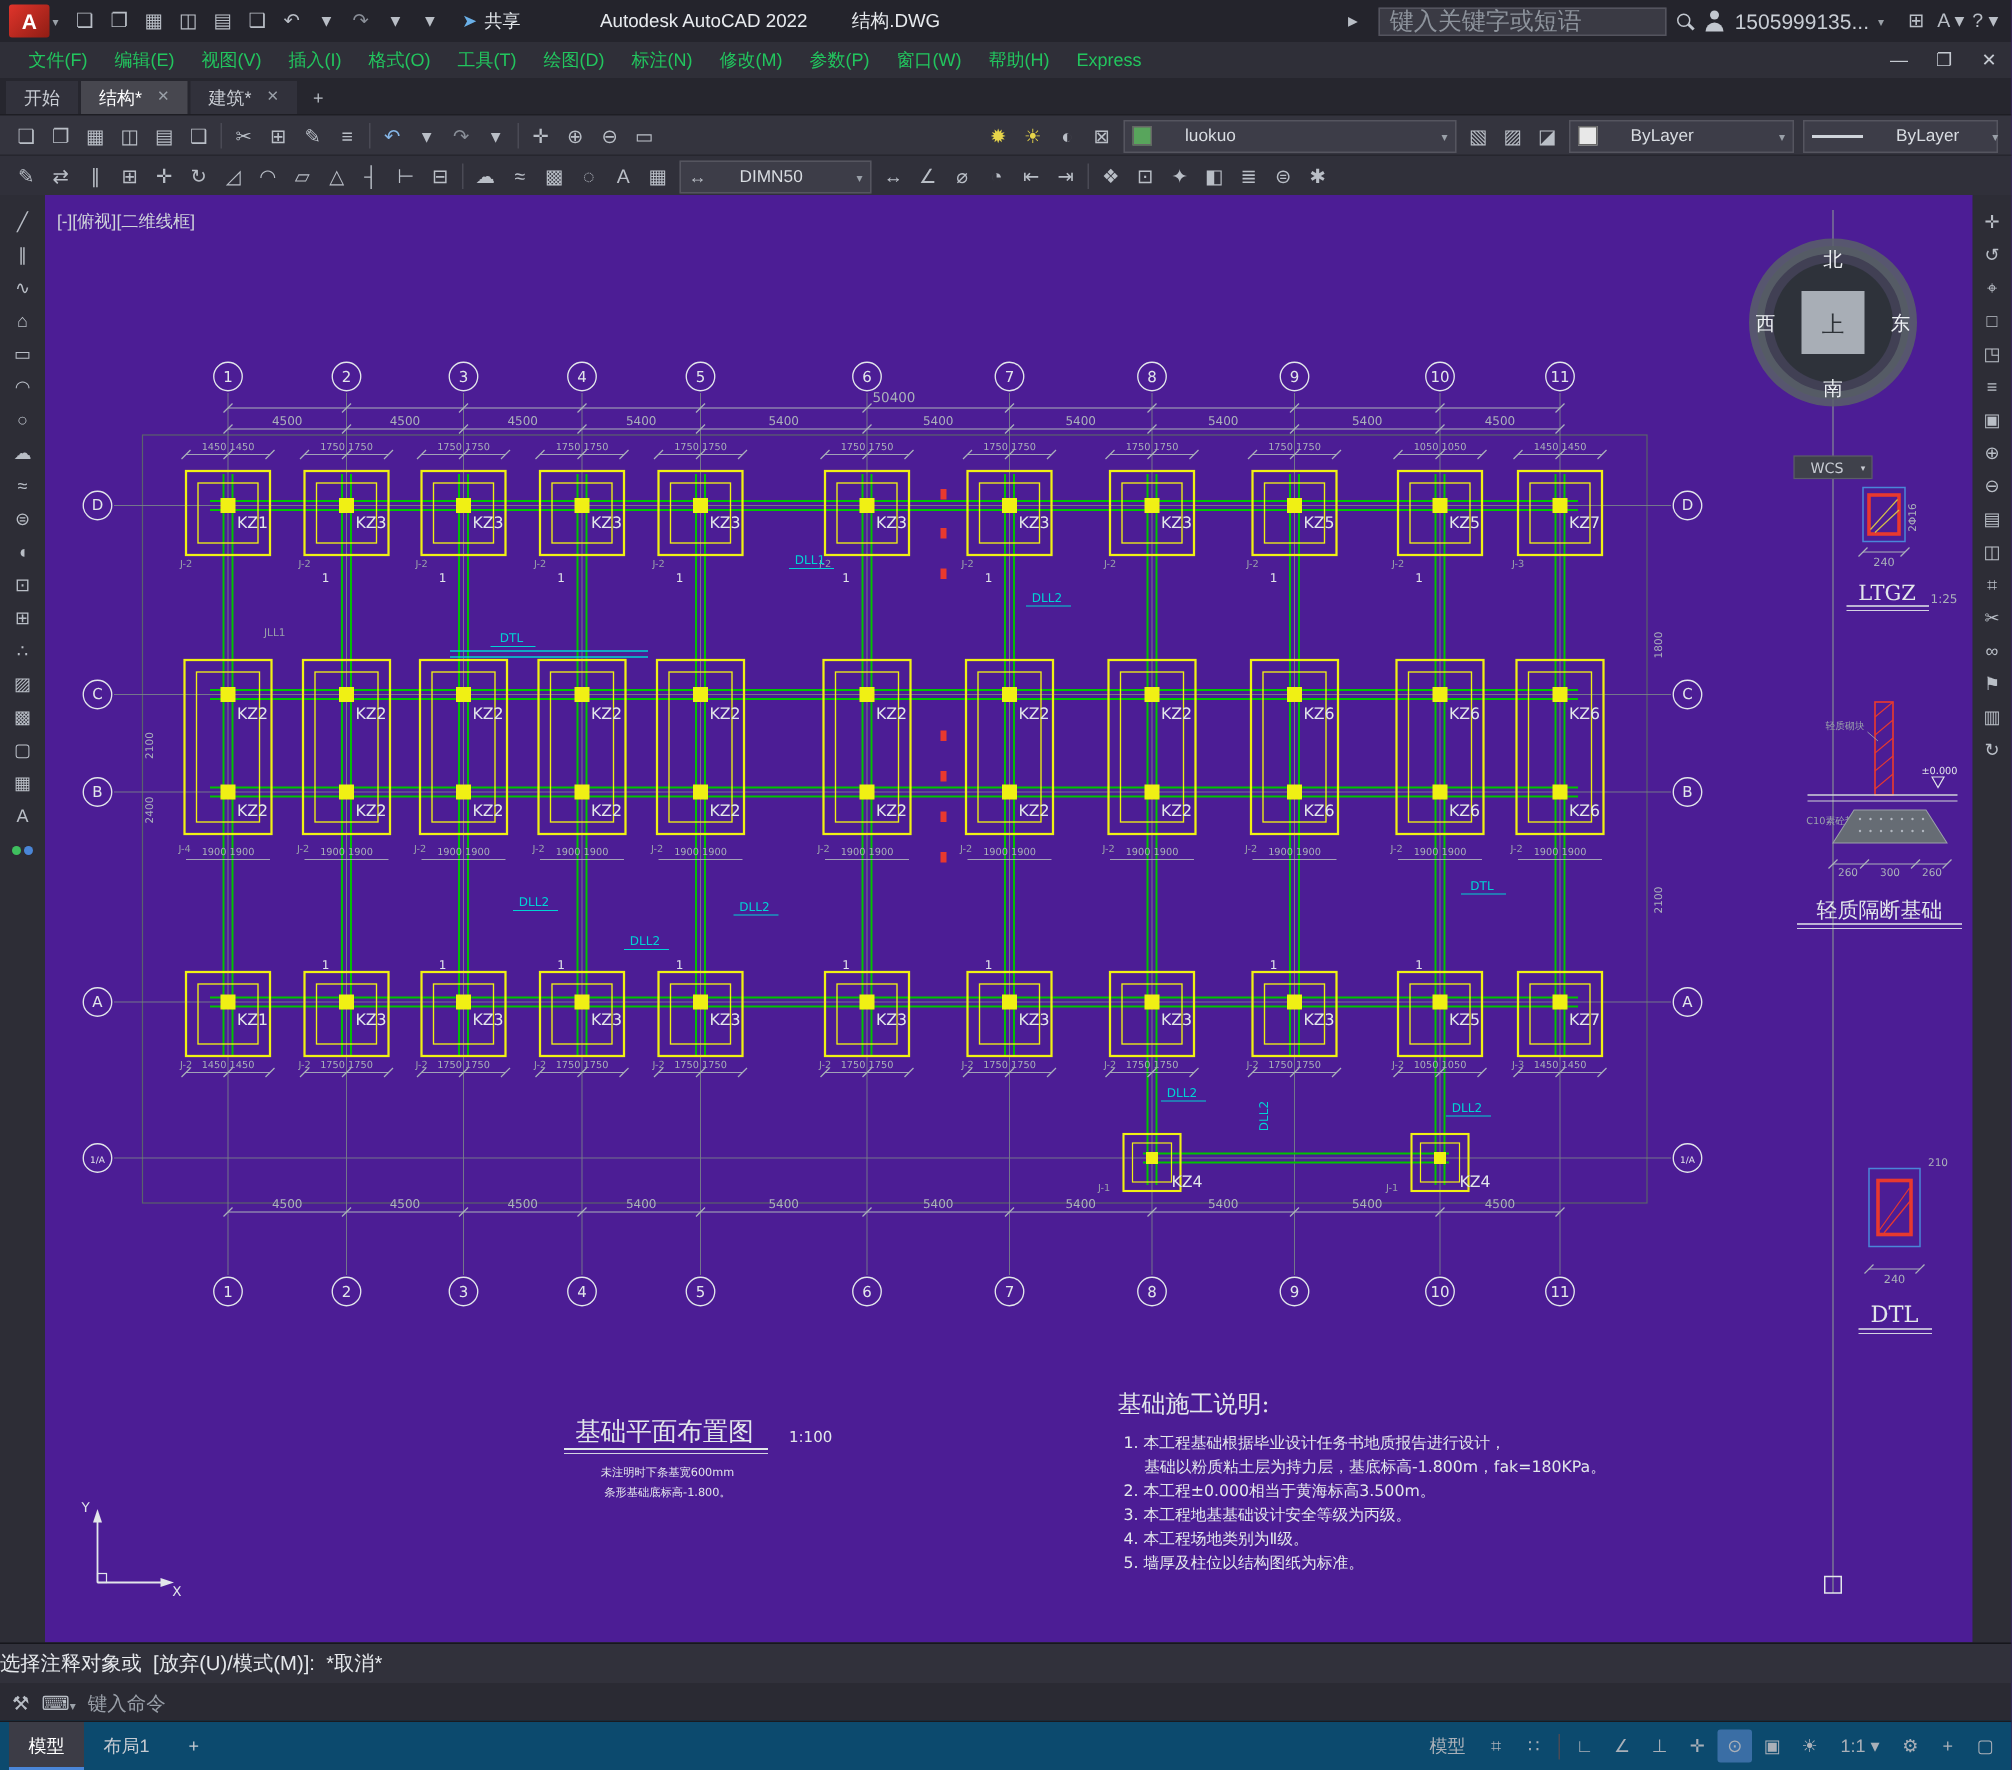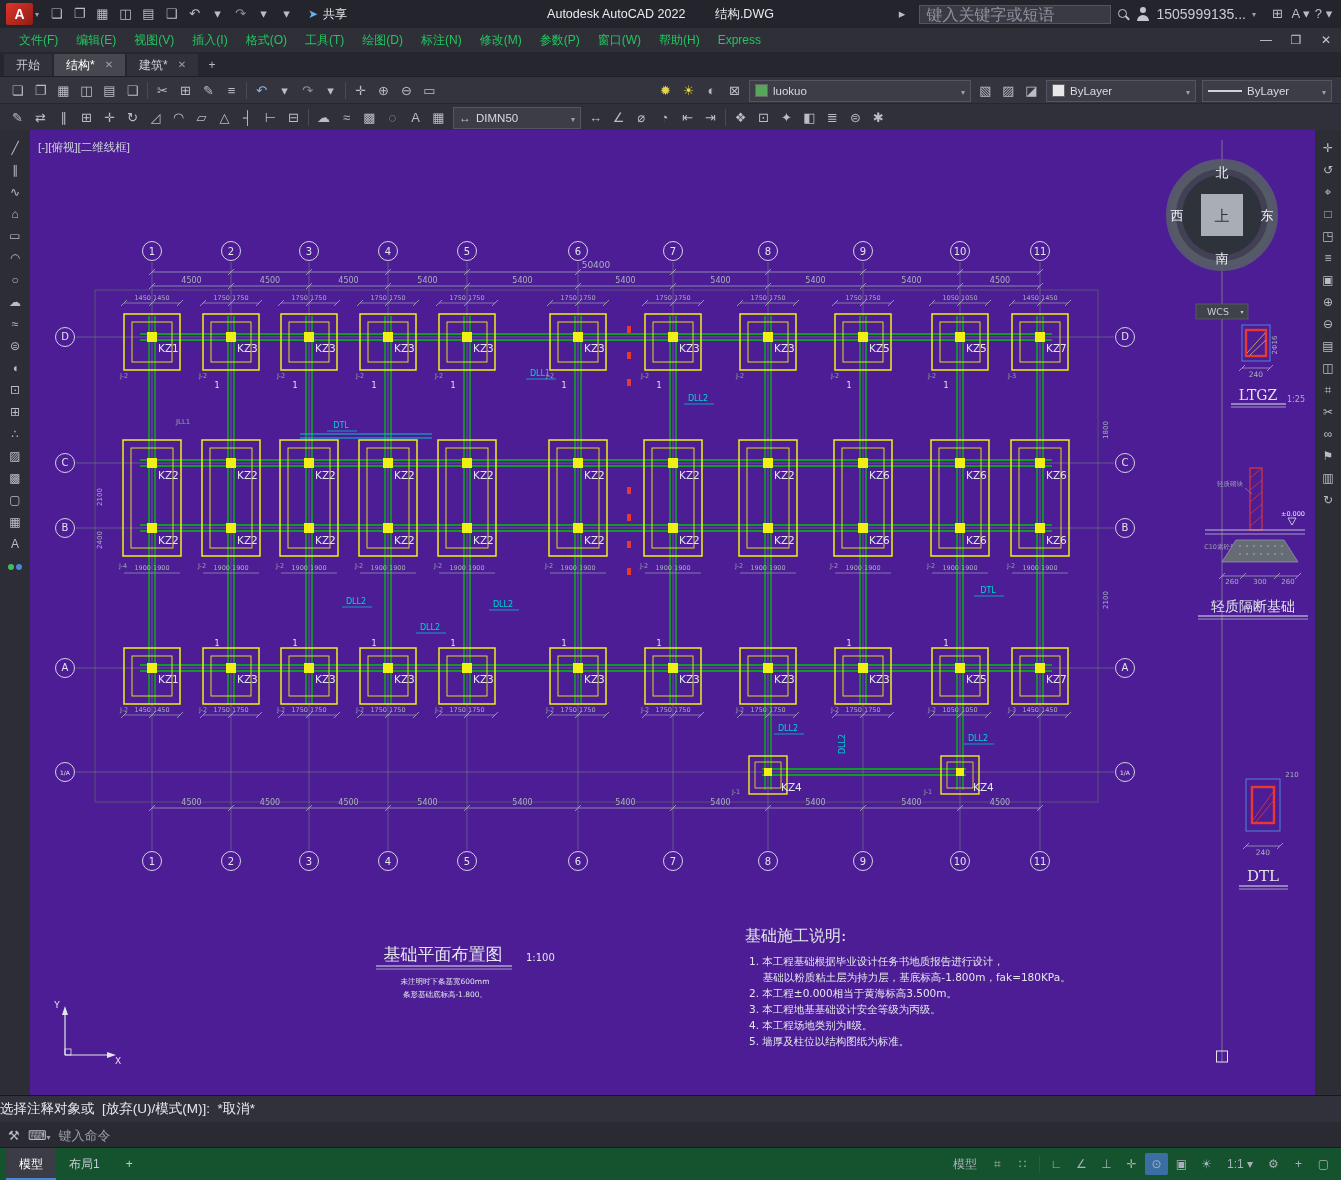--- a/index.html
+++ b/index.html
@@ -8,21 +8,21 @@
   
   .titlebar{position:absolute;top:0;left:0;right:0;height:28px;background:#24242c;display:flex;align-items:center;gap:2px;padding:0 6px;z-index:10}
   .logo{width:27px;height:22px;background:linear-gradient(135deg,#e0342b,#8f1d14);color:#fff;font-weight:bold;text-align:center;line-height:22px;border-radius:2px;font-size:14px;flex:none}
   .logo-caret{font-size:8px;color:#9aa0a8;margin-right:4px}
   .icon{width:23px;height:22px;line-height:22px;text-align:center;color:#b9bec6;font-size:13px;flex:none;white-space:nowrap}
   .icon.txt{width:auto;padding:0 7px;color:#cfd4da}
   .icon.hl{background:#3a6ea5;color:#fff;border-radius:2px}
   .sep{width:1px;height:17px;background:#4a4a55;margin:0 3px;flex:none}
   .share{display:flex;align-items:center;gap:5px;margin-left:8px;color:#e2e6ea;font-size:12px}
   .share-ic{color:#6ab0e8;font-size:12px}
-  .tb-center{position:absolute;left:400px;right:420px;text-align:center;color:#e8ebef;font-size:12.5px;pointer-events:none}
+  .tb-center{position:absolute;left:400px;right:420px;color:#e8ebef;font-size:12.5px;pointer-events:none}
   .tb-center .file{margin-left:26px}
   .tb-right{margin-left:auto;display:flex;align-items:center;gap:6px}
   .search{width:178px;height:17px;background:#3a3a44;border:1px solid #54545e;color:#8d939c;font-size:16px;padding:0 6px;line-height:17px;overflow:hidden;white-space:nowrap}
   .mag{width:13px;height:13px;position:relative;display:inline-block;flex:none}
   .mag::before{content:'';position:absolute;top:1px;left:1px;width:7px;height:7px;border:1.5px solid #c2c7cf;border-radius:50%}
   .mag::after{content:'';position:absolute;width:5px;height:1.5px;background:#c2c7cf;transform:rotate(45deg);right:0;bottom:2px}
   .person{width:14px;height:14px;position:relative;display:inline-block;flex:none}
   .person::before{content:'';position:absolute;top:0;left:4px;width:6px;height:6px;border-radius:50%;background:#c2c7cf}
   .person::after{content:'';position:absolute;bottom:0;left:1px;width:12px;height:6px;border-radius:6px 6px 0 0;background:#c2c7cf}
   .uid{color:#c8cdd4;font-size:14px;white-space:nowrap}
@@ -37,21 +37,21 @@
   .ftab{height:22px;line-height:22px;padding:0 12px;background:#31313b;color:#c9cdd4;margin-right:2px;display:flex;gap:10px;font-size:12px;align-items:flex-start}
   .ftab.active{background:#47474f;color:#fff}
   .ftab .x{color:#9aa0a8;font-size:10px}
   .newtab{width:24px;text-align:center;color:#b8bdc4;line-height:22px}
   
   .ribbon{position:absolute;left:0;right:0;display:flex;align-items:center;padding:0 6px}
   #ribbon1{top:76px;height:27px;background:#34343e;border-top:1px solid #1e1e24}
   #ribbon2{top:103px;height:27px;background:#30303a;border-top:1px solid #26262e}
   .grp{display:flex;align-items:center}
   .spacer{flex:1}
-  .dd{height:20px;background:#3d3d48;border:1px solid #55555f;display:flex;align-items:center;padding:0 5px;gap:5px;font-size:11.5px;color:#d8dce1;flex:none;margin:0 3px}
+  .dd{height:20px;background:#3d3d48;border:1px solid #55555f;display:flex;align-items:center;padding:0 5px;gap:22px;font-size:11.5px;color:#d8dce1;flex:none;margin:0 3px}
   .dd-caret::after{content:'▾';font-size:8px;color:#9aa0a8}
   .dd-caret{margin-left:auto}
   .swatch{width:11px;height:11px;flex:none;border:1px solid #666}
   .swatch.green{background:#58a55c}
   .swatch.white{background:#e8e8e8}
   .lt-line{width:34px;border-top:2px solid #cfd4da;flex:none}
   .dd.layer{width:210px}.dd.color{width:138px}.dd.linetype{width:118px}.dd.dim{width:116px}
   .dd-ic{color:#b9bec6;font-size:12px}
   
   .workspace{position:absolute;top:130px;left:0;right:0;bottom:85px;display:flex}
@@ -63,21 +63,21 @@
   .dots span:last-child{background:#4a86d8}
   .canvas{flex:1;position:relative;background:#4c1d95;overflow:hidden}
   .vp-label{position:absolute;top:10px;left:8px;color:#cfd4da;font-size:11.5px;z-index:2}
   
   .cmd{position:absolute;left:0;right:0;top:1095px;height:53px;background:#2a2a33;border-top:1px solid #16161c}
   .cmd-history{height:26px;line-height:26px;color:#e5e8ec;font-size:13.5px;background:#31313b;white-space:pre}
   .cmd-input{height:27px;display:flex;align-items:center;padding-left:8px;gap:8px;color:#989ea7;font-size:13px}
   .cmd-ic{color:#b9bec6;font-size:13px}
   .cmd-ic-caret::after{content:'▾';font-size:8px;color:#9aa0a8}
   
-  .statusbar{position:absolute;left:0;right:0;bottom:0;height:32px;background:#14532d;display:flex;align-items:center;padding:0 6px;border-top:1px solid #1a1a20}
+  .statusbar{position:absolute;left:0;right:0;bottom:0;height:32px;background:#0c4a6e;display:flex;align-items:center;padding:0 6px;border-top:1px solid #1a1a20}
   .sb-tab{padding:0 13px;height:32px;line-height:32px;color:#c6cbd2;font-size:12px}
   .sb-tab.active{background:#3c3c46;color:#fff;box-shadow:inset 0 -2px 0 #4a86d8}
   .sb-right{margin-left:auto;display:flex;align-items:center;gap:2px}
   .sb-right .icon{font-size:12px;color:#aab0b8}
 </style>
 </head>
 <body>
 
 <div class="titlebar">
   <div class="logo">A</div>

